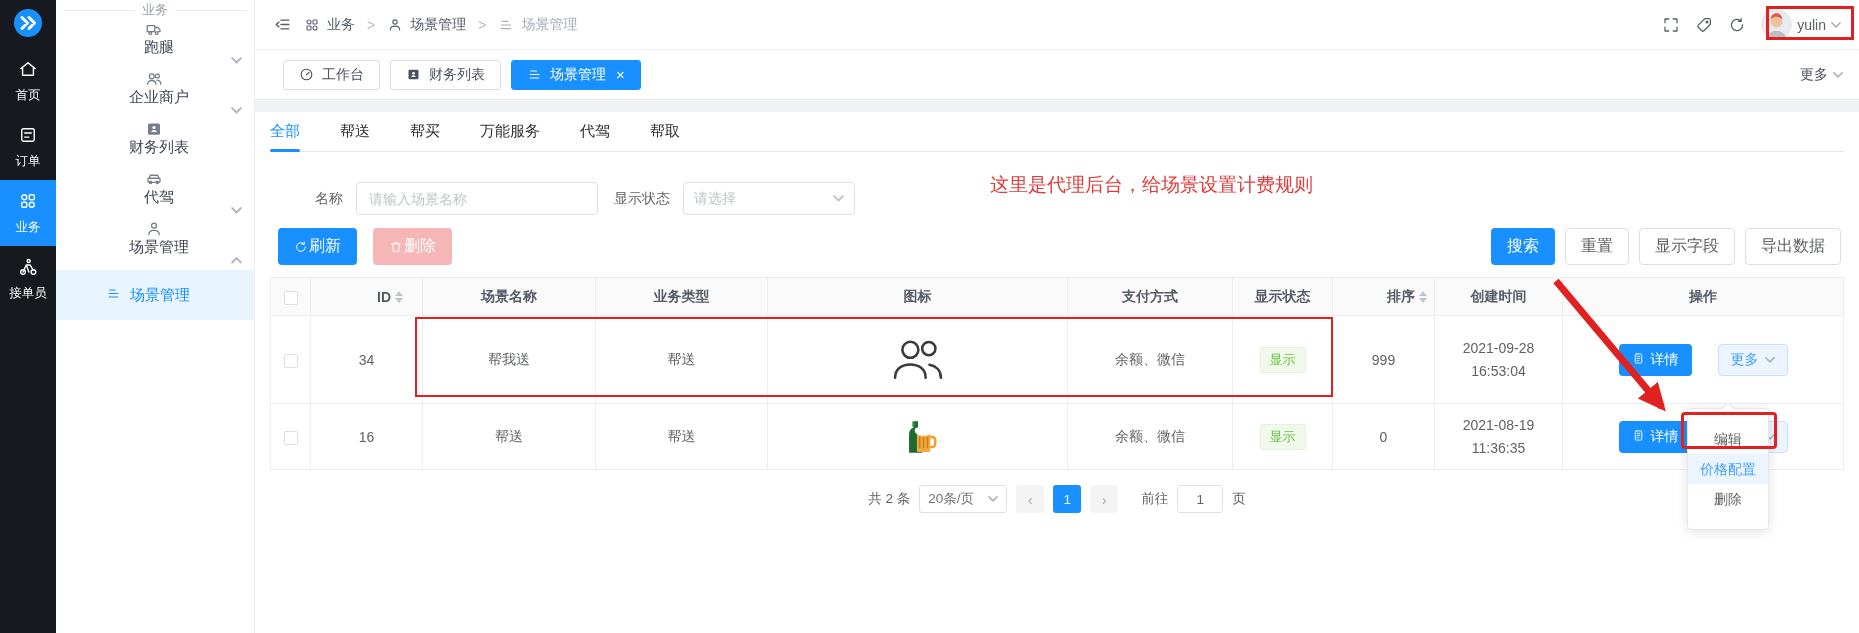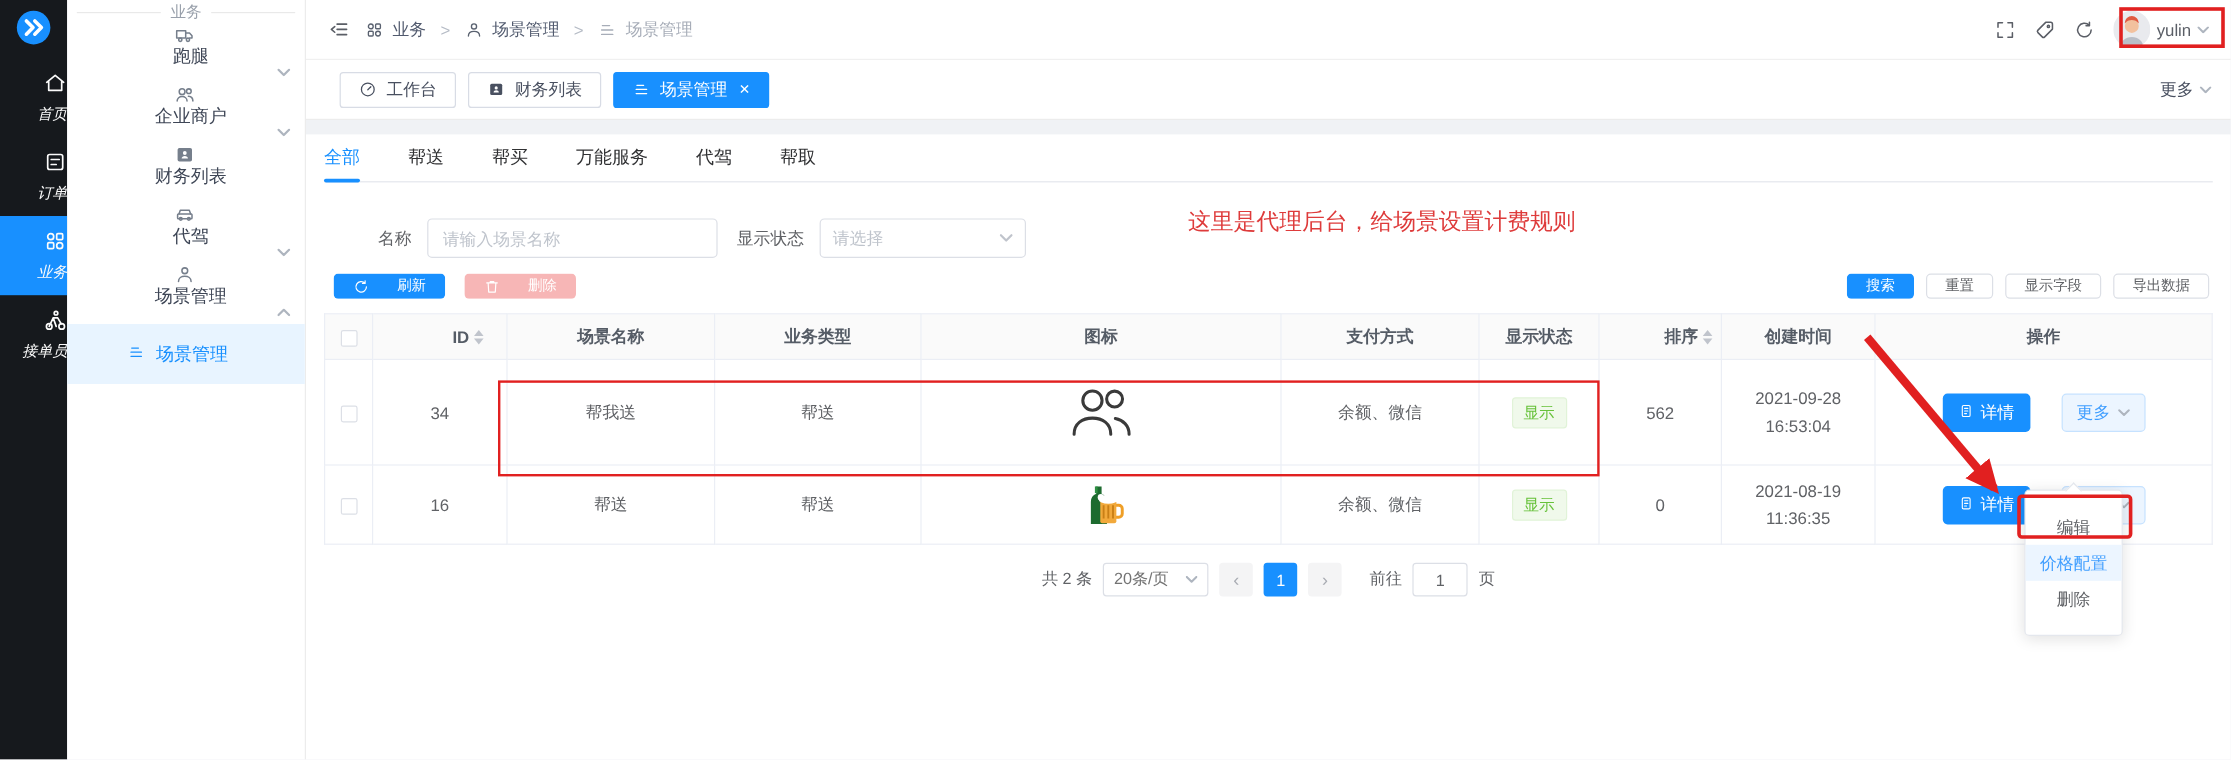--- a/index.html
+++ b/index.html
@@ -7,22 +7,22 @@
   body {
     font-family:"Liberation Sans","DejaVu Sans",sans-serif;
     background:#f0f2f5; color:#303133; overflow:hidden; position:relative;
     font-size:14px;
   }
   .app { display:flex; height:100%; }
 
   
   .rail { width:56px; background:#16191d; flex-shrink:0; display:flex; flex-direction:column; }
   .logo-box { height:48px; display:flex; align-items:center; justify-content:center; }
-  .rail-item { height:66px; display:flex; flex-direction:column; align-items:flex-end; justify-content:center;
-               gap:5px; color:#fbfbfb; font-size:12.5px; cursor:pointer;font-style:italic; }
+  .rail-item { height:66px; display:flex; flex-direction:column; align-items:center; justify-content:center;
+               gap:5px; color:#fbfbfb; font-size:12.5px; cursor:pointer; }
   .rail-item.active { background:#1890ff; }
 
   
   .sidebar { width:199px; background:#fff; border-right:1px solid #ececec; flex-shrink:0; }
   .sb-title { height:44px; line-height:46px; text-align:center; font-size:19px; color:#2b2f36; font-weight:500; }
   .sb-section { display:flex; align-items:center; gap:8px; padding:0 8px; height:20px; color:#99a0ab; font-size:13px; }
   .sb-section .line { flex:1; height:1px; background:#e9e9e9; }
   .sb-item { height:50px; display:flex; align-items:center; padding:0 12px 0 20px; font-size:15px; color:#3e4656; cursor:pointer;flex-direction:column; }
   .sb-item .ic { color:#767f8c; margin-right:10px; display:flex; }
   .chev { display:flex; color:#aeb5bf; }
@@ -69,22 +69,22 @@
   .tinput::placeholder { color:#bfc4cc; }
   .fsel { width:172px; height:33px; border:1px solid #dcdfe6; border-radius:4px; padding:0 10px;
           display:flex; align-items:center; justify-content:space-between; cursor:pointer; }
   .fsel .ph { color:#bfc4cc; font-size:14px; }
   .fsel .chev { color:#c0c4cc; }
   .ml16 { margin-left:16px; }
   .annot-text { position:absolute; left:735px; top:60px; color:#de3b3b; font-size:19px; white-space:nowrap; pointer-events:none; }
 
   
   .trow { display:flex; align-items:center; margin-top:13px; padding:0 3px 0 8px; }
-  .btn { height:21px; display:inline-flex; align-items:center; gap:23px; padding:0 15px;
-         border:1px solid transparent; border-radius:4px; font-size:12px; cursor:pointer; font-family:inherit; }
+  .btn { height:37px; display:inline-flex; align-items:center; gap:1px; padding:0 15px;
+         border:1px solid transparent; border-radius:4px; font-size:16px; cursor:pointer; font-family:inherit; }
   .btn .ic { display:flex; }
   .btn-primary { background:#1890ff; color:#fff; }
   .btn-del { background:#f7b6b6; color:#fff; margin-left:16px; cursor:not-allowed; }
   .btn-plain { background:#fff; border-color:#dcdfe6; color:#606266; }
   .r-group { margin-left:auto; display:flex; gap:10px; }
 
   
   table { width:100%; border-collapse:collapse; table-layout:fixed; margin-top:12px; color:#606266; }
   th, td { border:1px solid #ebeef5; text-align:center; vertical-align:middle; font-size:14px; }
   th { background:#fafafa; height:38px; font-weight:bold; color:#555c66; }
@@ -483,21 +483,21 @@
                         <circle cx="16" cy="10" r="6.3"></circle>
                         <path d="M4 32c0-7 5.4-10.5 12-10.5S28 25 28 32"></path>
                         <circle cx="30.5" cy="9" r="5.2"></circle>
                         <path d="M31 21.8c5 .9 9 4.4 9 10.2"></path>
                       </g>
                     </svg>
                 </span>
               </td>
               <td>余额、微信</td>
               <td><span class="badge-ok">显示</span></td>
-              <td>562</td>
+              <td>999</td>
               <td>
                 <div class="dt">2021-09-28</div>
                 <div class="dt">16:53:04</div>
               </td>
               <td>
                 <span class="ops">
                   <span class="btn-detail">
                     <span class="ic"><svg class="si" width="13" height="13" viewBox="0 0 24 24" style="stroke:#fff">
                           <rect x="6" y="3.5" width="12" height="17" rx="2"></rect>
                           <path d="M9.5 8h5M9.5 12h5M9.5 16h3"></path>

